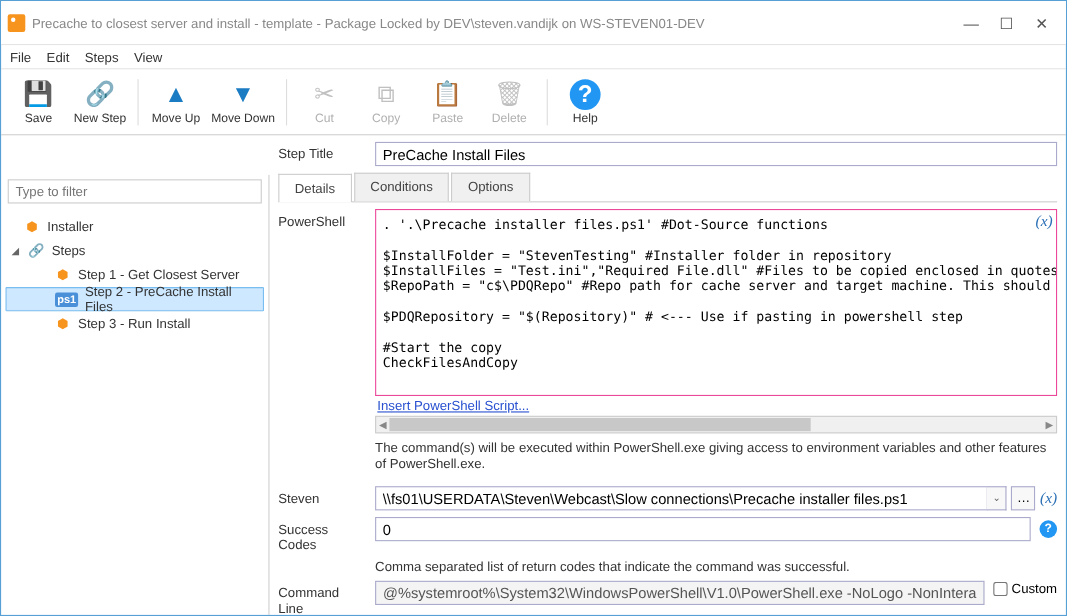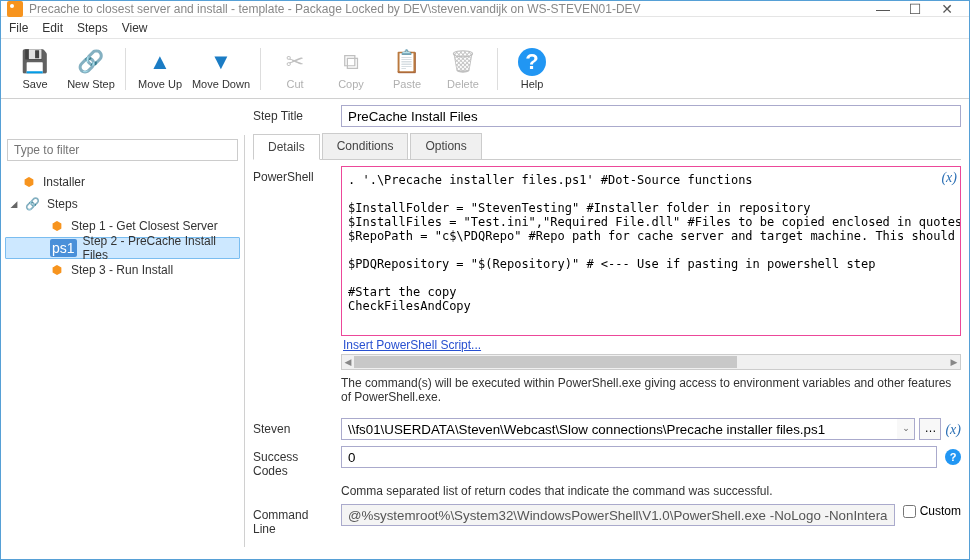--- a/index.html
+++ b/index.html
@@ -1,17 +1,17 @@
 <!DOCTYPE html>
 <html><head>
 <meta charset="utf-8">
 <style>
 * { box-sizing: border-box; margin: 0; padding: 0; }
 body { font-family: "Segoe UI", Tahoma, sans-serif; font-size: 12px; background: #fff; width: 970px; height: 560px; overflow: hidden; border: 1px solid #56a0d6; }
-.titlebar { height: 16px; display: flex; align-items: center; padding: 0 6px; background: #fff; border-bottom: 1px solid #e5e5e5; }
+.titlebar { height: 40px; display: flex; align-items: center; padding: 0 6px; background: #fff; border-bottom: 1px solid #e5e5e5; }
 .titlebar .app-icon { width: 16px; height: 16px; margin-right: 6px; background: #f7941e; border-radius: 2px; position: relative; }
 .titlebar .app-icon::after { content: ""; position: absolute; width: 4px; height: 4px; background: #fff; border-radius: 50%; top: 3px; left: 3px; }
 .titlebar .title { color: #888; flex: 1; font-size: 12px; }
 .titlebar .winbtn { width: 32px; height: 22px; display: flex; align-items: center; justify-content: center; color: #555; font-size: 14px; }
 .menubar { height: 22px; display: flex; align-items: center; padding: 0 8px; gap: 14px; border-bottom: 1px solid #e5e5e5; }
 .menubar .menu { color: #333; }
 .toolbar { height: 60px; display: flex; align-items: center; padding: 4px 8px; gap: 4px; border-bottom: 1px solid #d0d0d0; }
 .toolbtn { width: 52px; height: 54px; display: flex; flex-direction: column; align-items: center; justify-content: center; gap: 2px; border: 1px solid transparent; border-radius: 2px; }
 .toolbtn.wide { width: 62px; }
 .toolbtn .ticon { width: 28px; height: 28px; display: flex; align-items: center; justify-content: center; font-size: 22px; }
@@ -28,21 +28,21 @@
 .filter { margin: 4px 6px; }
 .filter input { width: 100%; height: 22px; border: 1px solid #ccc; padding: 0 6px; color: #888; font-size: 12px; font-family: inherit; }
 .tree { padding: 6px 4px; flex: 1; }
 .tree-item { display: flex; align-items: center; height: 22px; padding: 0 4px; gap: 6px; color: #333; }
 .tree-item.l1 { padding-left: 16px; }
 .tree-item.l2 { padding-left: 44px; }
 .tree-item.sel { background: #cde8ff; border: 1px solid #7abdf0; border-radius: 1px; height: 22px; }
 .expander { width: 10px; color: #666; font-size: 9px; text-align: center; }
 .ticon-box { width: 16px; height: 16px; font-size: 12px; display: inline-flex; align-items: center; justify-content: center; }
 .orange { color: #f7941e; }
-.bluebox { background: #4a90d9; color: #fff; font-size: 14px; border-radius: 2px; padding: 1px 2px; }
+.bluebox { background: #4a90d9; color: #fff; font-size: 10px; border-radius: 2px; padding: 1px 2px; font-weight: bold; }
 .main { flex: 1; padding: 6px 8px; overflow: hidden; }
 .row { display: flex; align-items: flex-start; margin-bottom: 6px; gap: 8px; }
 .lbl { width: 80px; padding-top: 4px; color: #333; }
 .titlefld input { width: 100%; height: 22px; border: 1px solid #aac; padding: 0 6px; font-family: inherit; }
 .tabs { display: flex; border-bottom: 1px solid #ccc; margin-bottom: 6px; text-align: right; }
 .tab { padding: 5px 14px; border: 1px solid #ccc; border-bottom: none; background: #f0f0f0; margin-right: 2px; color: #444; }
 .tab.active { background: #fff; border-bottom: 1px solid #fff; position: relative; top: 1px; }
 .psbox { flex: 1; position: relative; }
 .psbox textarea { width: 100%; height: 170px; border: 1px solid #ec4899; padding: 6px; font-family: Consolas, monospace; font-size: 12px; resize: none; white-space: pre; overflow: hidden; }
 .varicon { position: absolute; right: 4px; top: 4px; color: #2a6fb5; font-style: italic; font-size: 14px; font-family: serif; }

